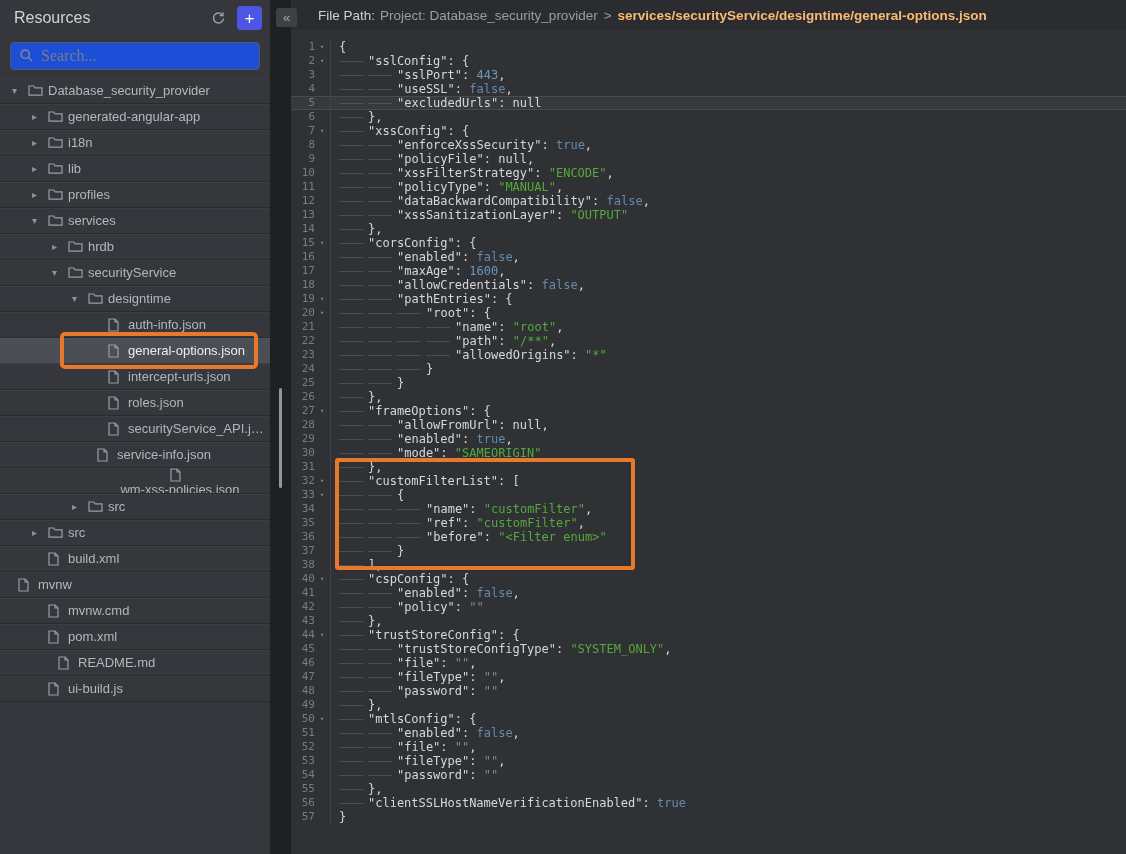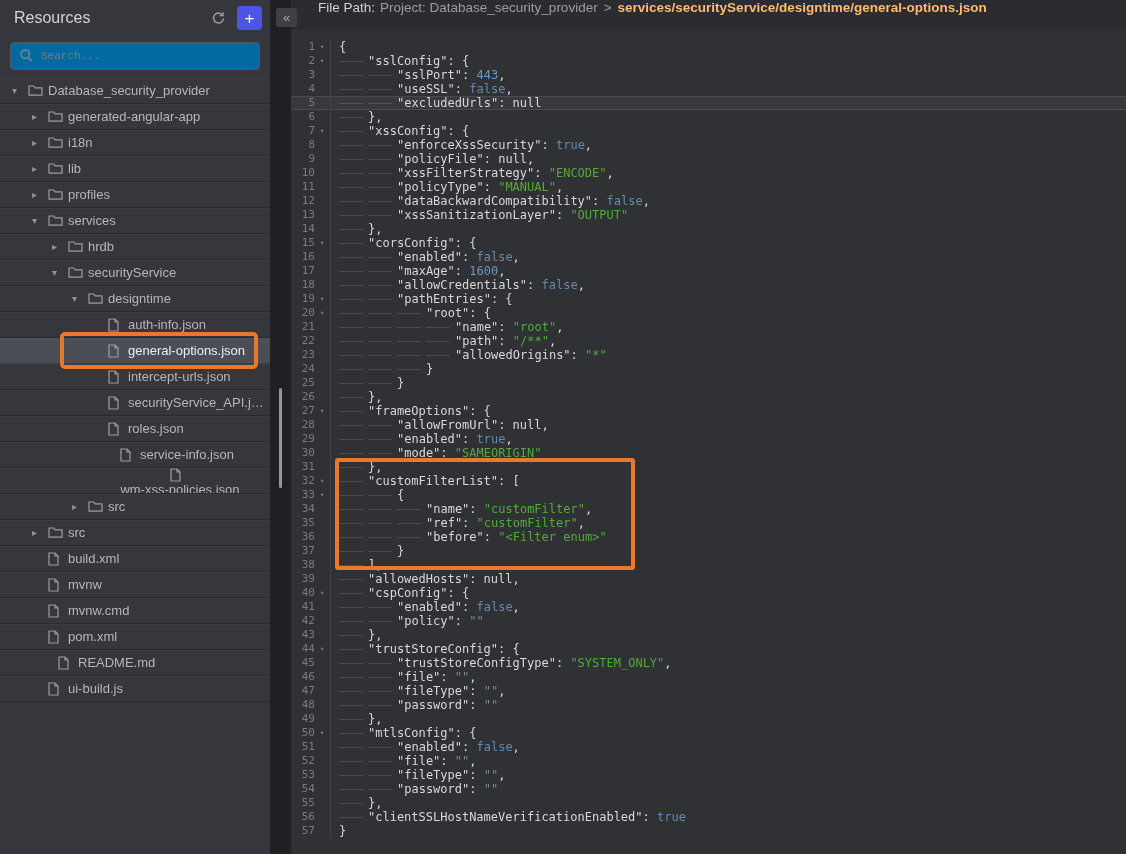--- a/index.html
+++ b/index.html
@@ -12,22 +12,22 @@
   
   .sidebar { width:270px; height:100%; background:#35373c; flex:0 0 auto; display:flex; flex-direction:column; }
   .sb-header { height:36px; display:flex; align-items:center; padding:0 8px 0 14px; }
   .sb-title { color:#d2d4d8; font-size:16px; }
   .sb-actions { margin-left:auto; display:flex; align-items:center; gap:8px; }
   .icon-btn { width:22px; height:22px; display:flex; align-items:center; justify-content:center; cursor:pointer; background:transparent; border:none; }
   .add-btn { width:25px; height:24px; background:#4c55e4; border:none; border-radius:4px; color:#fff; font-size:17px; line-height:1; display:flex; align-items:center; justify-content:center; cursor:pointer; }
   .search-wrap { padding:6px 10px 8px 10px; }
   .search-box { position:relative; }
   .search-box input {
-    width:100%; height:28px; background:#0369a1; border:1px solid #55585e; border-radius:4px;
-    color:#c6c8cc; font-size:11px; padding:0 8px 0 30px; outline:none; font-family:Liberation Mono, monospace;
+    width:100%; height:28px; background:#1d4ed8; border:1px solid #55585e; border-radius:4px;
+    color:#c6c8cc; font-size:16px; padding:0 8px 0 30px; outline:none; font-family:Liberation Serif, serif;
   }
   .search-box input::placeholder { color:#797c83; }
   .search-icon { position:absolute; left:9px; top:6px; }
   .tree { flex:0 0 auto; }
   .tree-row {
     position:relative; height:26px; display:flex; align-items:center;
     border-bottom:1px solid rgba(0,0,0,0.22); box-shadow: inset 0 1px 0 rgba(255,255,255,0.03);
     color:#b4b6bb; font-size:13px; cursor:pointer; white-space:nowrap;
   }
   .tree-row.selected { background:#4b4e54; color:#eceef0; }
@@ -41,21 +41,21 @@
   
   .strip { width:21px; height:100%; background:#1e2023; flex:0 0 auto; position:relative; }
   .sb-scroll-thumb { position:absolute; left:9px; top:388px; width:3px; height:100px; background:#93969b; border-radius:2px; }
   .collapse-btn {
     position:absolute; left:276px; top:8px; width:21px; height:19px; z-index:10;
     background:#3e4045; border:none; border-radius:3px; color:#a3a6ac; font-size:13px; line-height:1;
     display:flex; align-items:center; justify-content:center; cursor:pointer;
   }
   
   .main { flex:1 1 auto; height:100%; display:flex; flex-direction:column; background:#2f3134; min-width:0; }
-  .filepath { height:30px; flex:0 0 auto; background:#2a2c2f; display:flex; align-items:flex-start; padding-left:27px; font-size:13.5px; white-space:nowrap; }
+  .filepath { height:30px; flex:0 0 auto; background:#2a2c2f; display:flex; align-items:center; padding-left:27px; font-size:13.5px; white-space:nowrap; }
   .fp-label { color:#cfd1d4; margin-right:5px; }
   .fp-project { color:#9a9da2; }
   .fp-sep { color:#9a9da2; margin:0 6px; }
   .fp-path { color:#fdba74; font-weight:bold; }
   .editor { flex:1 1 auto; position:relative; overflow:hidden; font-family:"DejaVu Sans Mono", monospace; }
   .code-body { position:relative; padding-top:10px; }
   .code-row { display:flex; height:14px; line-height:14px; font-size:12px; white-space:pre; }
   .code-row.active { background:rgba(255,255,255,0.045); box-shadow: inset 0 1px 0 rgba(255,255,255,0.09), inset 0 -1px 0 rgba(255,255,255,0.09); }
   .gutter { flex:0 0 40px; display:flex; align-items:center; border-right:1px solid #3f4247; }
   .lnum { display:inline-block; width:24px; text-align:right; color:#797c82; font-size:11px; }
@@ -224,33 +224,33 @@
           <span class="t-label">intercept-urls.json</span>
         </div>
         <div class="tree-row" style="padding-left: 90px;">
           <span class="caret"></span>
           <span class="t-icon">
             <svg width="11" height="14" viewBox="0 0 11 14">
               <path d="M1 1 L7 1 L10 4 L10 13 L1 13 Z" fill="none" stroke="#9a9da3" stroke-width="1.2"></path>
               <path d="M7 1 L7 4 L10 4" fill="none" stroke="#9a9da3" stroke-width="1.2"></path>
             </svg>
           </span>
+          <span class="t-label">roles.json</span>
+        </div>
+        <div class="tree-row" style="padding-left: 90px;">
+          <span class="caret"></span>
+          <span class="t-icon">
+            <svg width="11" height="14" viewBox="0 0 11 14">
+              <path d="M1 1 L7 1 L10 4 L10 13 L1 13 Z" fill="none" stroke="#9a9da3" stroke-width="1.2"></path>
+              <path d="M7 1 L7 4 L10 4" fill="none" stroke="#9a9da3" stroke-width="1.2"></path>
+            </svg>
+          </span>
           <span class="t-label">securityService_API.json</span>
         </div>
-        <div class="tree-row" style="padding-left: 90px;">
-          <span class="caret"></span>
-          <span class="t-icon">
-            <svg width="11" height="14" viewBox="0 0 11 14">
-              <path d="M1 1 L7 1 L10 4 L10 13 L1 13 Z" fill="none" stroke="#9a9da3" stroke-width="1.2"></path>
-              <path d="M7 1 L7 4 L10 4" fill="none" stroke="#9a9da3" stroke-width="1.2"></path>
-            </svg>
-          </span>
-          <span class="t-label">roles.json</span>
-        </div>
-        <div class="tree-row" style="padding-left: 102px;">
+        <div class="tree-row" style="padding-left: 79px;">
           <span class="caret"></span>
           <span class="t-icon">
             <svg width="11" height="14" viewBox="0 0 11 14">
               <path d="M1 1 L7 1 L10 4 L10 13 L1 13 Z" fill="none" stroke="#9a9da3" stroke-width="1.2"></path>
               <path d="M7 1 L7 4 L10 4" fill="none" stroke="#9a9da3" stroke-width="1.2"></path>
             </svg>
           </span>
           <span class="t-label">service-info.json</span>
         </div>
         <div class="tree-row" style="padding-left: 90px; flex-direction: column;">
@@ -284,21 +284,21 @@
         <div class="tree-row" style="padding-left: 30px;">
           <span class="caret"></span>
           <span class="t-icon">
             <svg width="11" height="14" viewBox="0 0 11 14">
               <path d="M1 1 L7 1 L10 4 L10 13 L1 13 Z" fill="none" stroke="#9a9da3" stroke-width="1.2"></path>
               <path d="M7 1 L7 4 L10 4" fill="none" stroke="#9a9da3" stroke-width="1.2"></path>
             </svg>
           </span>
           <span class="t-label">build.xml</span>
         </div>
-        <div class="tree-row" style="padding-left: 30px; text-align: center;">
+        <div class="tree-row" style=" text-align: center;">
           <span class="caret"></span>
           <span class="t-icon">
             <svg width="11" height="14" viewBox="0 0 11 14">
               <path d="M1 1 L7 1 L10 4 L10 13 L1 13 Z" fill="none" stroke="#9a9da3" stroke-width="1.2"></path>
               <path d="M7 1 L7 4 L10 4" fill="none" stroke="#9a9da3" stroke-width="1.2"></path>
             </svg>
           </span>
           <span class="t-label">mvnw</span>
         </div>
         <div class="tree-row" style="padding-left: 30px;">
@@ -391,21 +391,20 @@
           <div class="code-row"><span class="gutter"><span class="lnum">29</span><span class="fold"></span></span><span class="code-text"><span class="ind"></span><span class="ind"></span><span class="tok-w">"enabled": </span><span class="tok-b">true</span><span class="tok-w">,</span></span></div>
           <div class="code-row"><span class="gutter"><span class="lnum">30</span><span class="fold"></span></span><span class="code-text"><span class="ind"></span><span class="ind"></span><span class="tok-w">"mode": </span><span class="tok-g">"SAMEORIGIN"</span></span></div>
           <div class="code-row"><span class="gutter"><span class="lnum">31</span><span class="fold"></span></span><span class="code-text"><span class="ind"></span><span class="tok-w">},</span></span></div>
           <div class="code-row"><span class="gutter"><span class="lnum">32</span><span class="fold">▾</span></span><span class="code-text"><span class="ind"></span><span class="tok-w">"customFilterList": [</span></span></div>
           <div class="code-row"><span class="gutter"><span class="lnum">33</span><span class="fold">▾</span></span><span class="code-text"><span class="ind"></span><span class="ind"></span><span class="tok-w">{</span></span></div>
           <div class="code-row"><span class="gutter"><span class="lnum">34</span><span class="fold"></span></span><span class="code-text"><span class="ind"></span><span class="ind"></span><span class="ind"></span><span class="tok-w">"name": </span><span class="tok-g">"customFilter"</span><span class="tok-w">,</span></span></div>
           <div class="code-row"><span class="gutter"><span class="lnum">35</span><span class="fold"></span></span><span class="code-text"><span class="ind"></span><span class="ind"></span><span class="ind"></span><span class="tok-w">"ref": </span><span class="tok-g">"customFilter"</span><span class="tok-w">,</span></span></div>
           <div class="code-row"><span class="gutter"><span class="lnum">36</span><span class="fold"></span></span><span class="code-text"><span class="ind"></span><span class="ind"></span><span class="ind"></span><span class="tok-w">"before": </span><span class="tok-g">"&lt;Filter enum&gt;"</span></span></div>
           <div class="code-row"><span class="gutter"><span class="lnum">37</span><span class="fold"></span></span><span class="code-text"><span class="ind"></span><span class="ind"></span><span class="tok-w">}</span></span></div>
           <div class="code-row"><span class="gutter"><span class="lnum">38</span><span class="fold"></span></span><span class="code-text"><span class="ind"></span><span class="tok-w">],</span></span></div>
-          <div class="code-row"><span class="gutter"><span class="lnum">39</span><span class="fold"></span></span><span class="code-text"><span class="ind"></span><span class="tok-w">"allowedHosts": </span><span class="tok-w">null</span><span class="tok-w">,</span></span></div>
           <div class="code-row"><span class="gutter"><span class="lnum">40</span><span class="fold">▾</span></span><span class="code-text"><span class="ind"></span><span class="tok-w">"cspConfig": {</span></span></div>
           <div class="code-row"><span class="gutter"><span class="lnum">41</span><span class="fold"></span></span><span class="code-text"><span class="ind"></span><span class="ind"></span><span class="tok-w">"enabled": </span><span class="tok-b">false</span><span class="tok-w">,</span></span></div>
           <div class="code-row"><span class="gutter"><span class="lnum">42</span><span class="fold"></span></span><span class="code-text"><span class="ind"></span><span class="ind"></span><span class="tok-w">"policy": </span><span class="tok-e">""</span></span></div>
           <div class="code-row"><span class="gutter"><span class="lnum">43</span><span class="fold"></span></span><span class="code-text"><span class="ind"></span><span class="tok-w">},</span></span></div>
           <div class="code-row"><span class="gutter"><span class="lnum">44</span><span class="fold">▾</span></span><span class="code-text"><span class="ind"></span><span class="tok-w">"trustStoreConfig": {</span></span></div>
           <div class="code-row"><span class="gutter"><span class="lnum">45</span><span class="fold"></span></span><span class="code-text"><span class="ind"></span><span class="ind"></span><span class="tok-w">"trustStoreConfigType": </span><span class="tok-g">"SYSTEM_ONLY"</span><span class="tok-w">,</span></span></div>
           <div class="code-row"><span class="gutter"><span class="lnum">46</span><span class="fold"></span></span><span class="code-text"><span class="ind"></span><span class="ind"></span><span class="tok-w">"file": </span><span class="tok-e">""</span><span class="tok-w">,</span></span></div>
           <div class="code-row"><span class="gutter"><span class="lnum">47</span><span class="fold"></span></span><span class="code-text"><span class="ind"></span><span class="ind"></span><span class="tok-w">"fileType": </span><span class="tok-e">""</span><span class="tok-w">,</span></span></div>
           <div class="code-row"><span class="gutter"><span class="lnum">48</span><span class="fold"></span></span><span class="code-text"><span class="ind"></span><span class="ind"></span><span class="tok-w">"password": </span><span class="tok-e">""</span></span></div>
           <div class="code-row"><span class="gutter"><span class="lnum">49</span><span class="fold"></span></span><span class="code-text"><span class="ind"></span><span class="tok-w">},</span></span></div>

